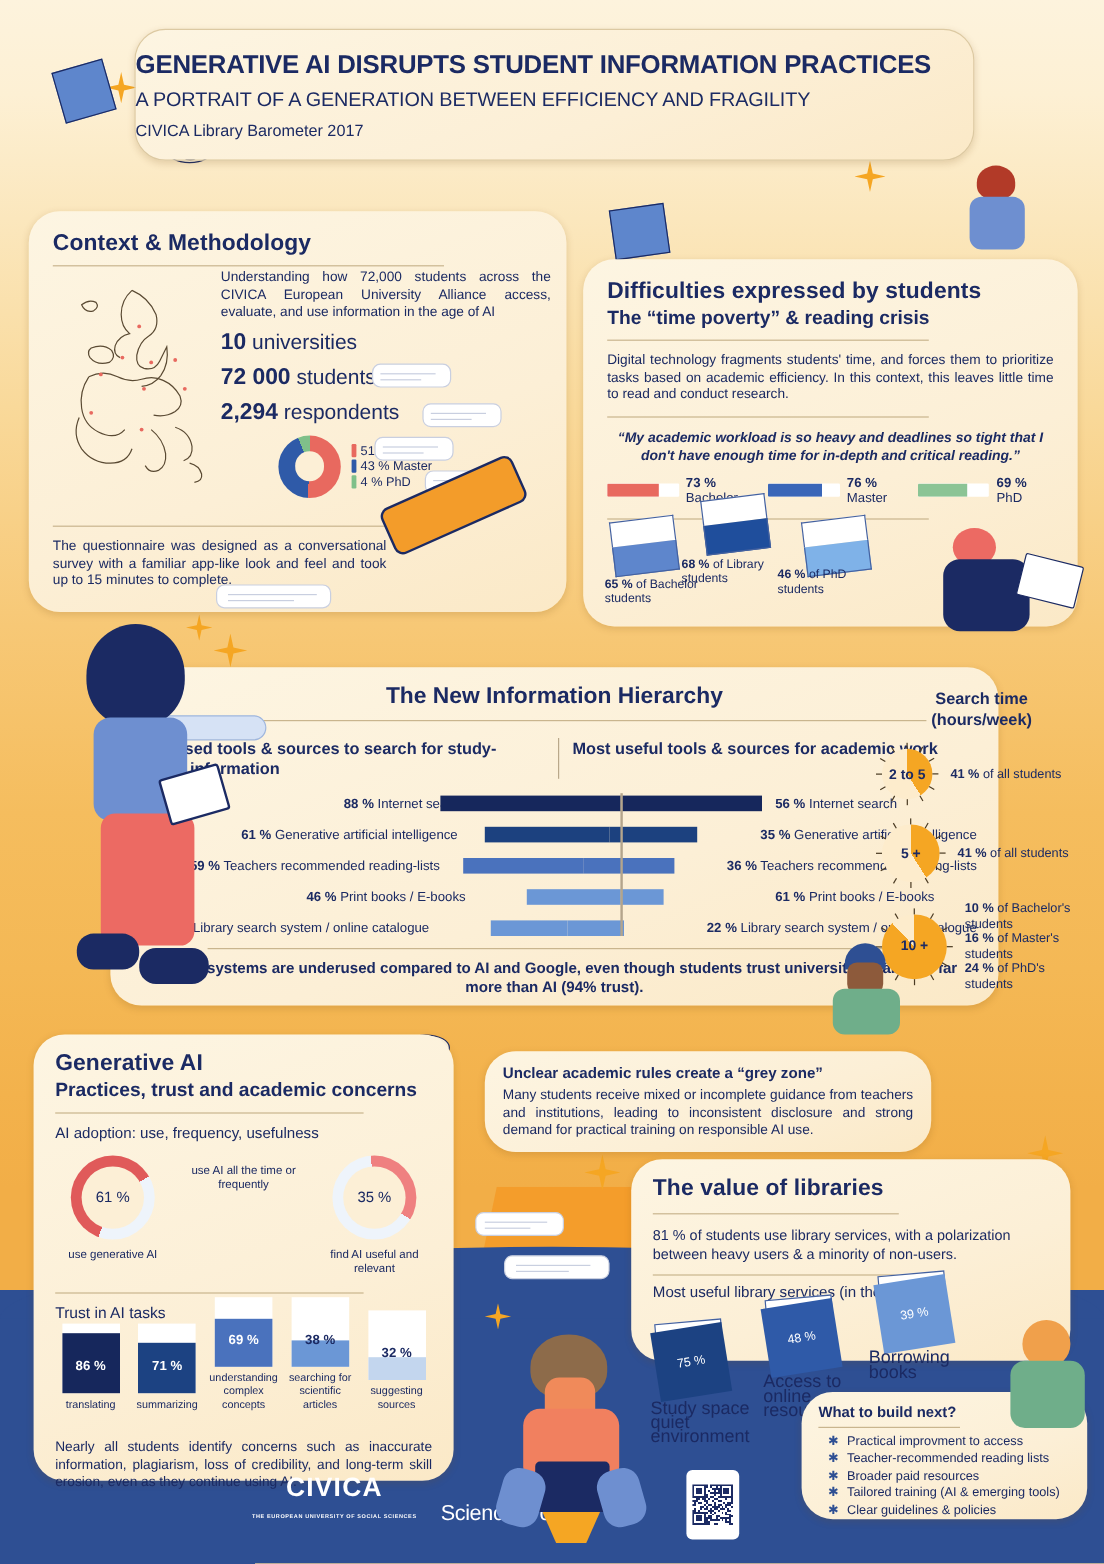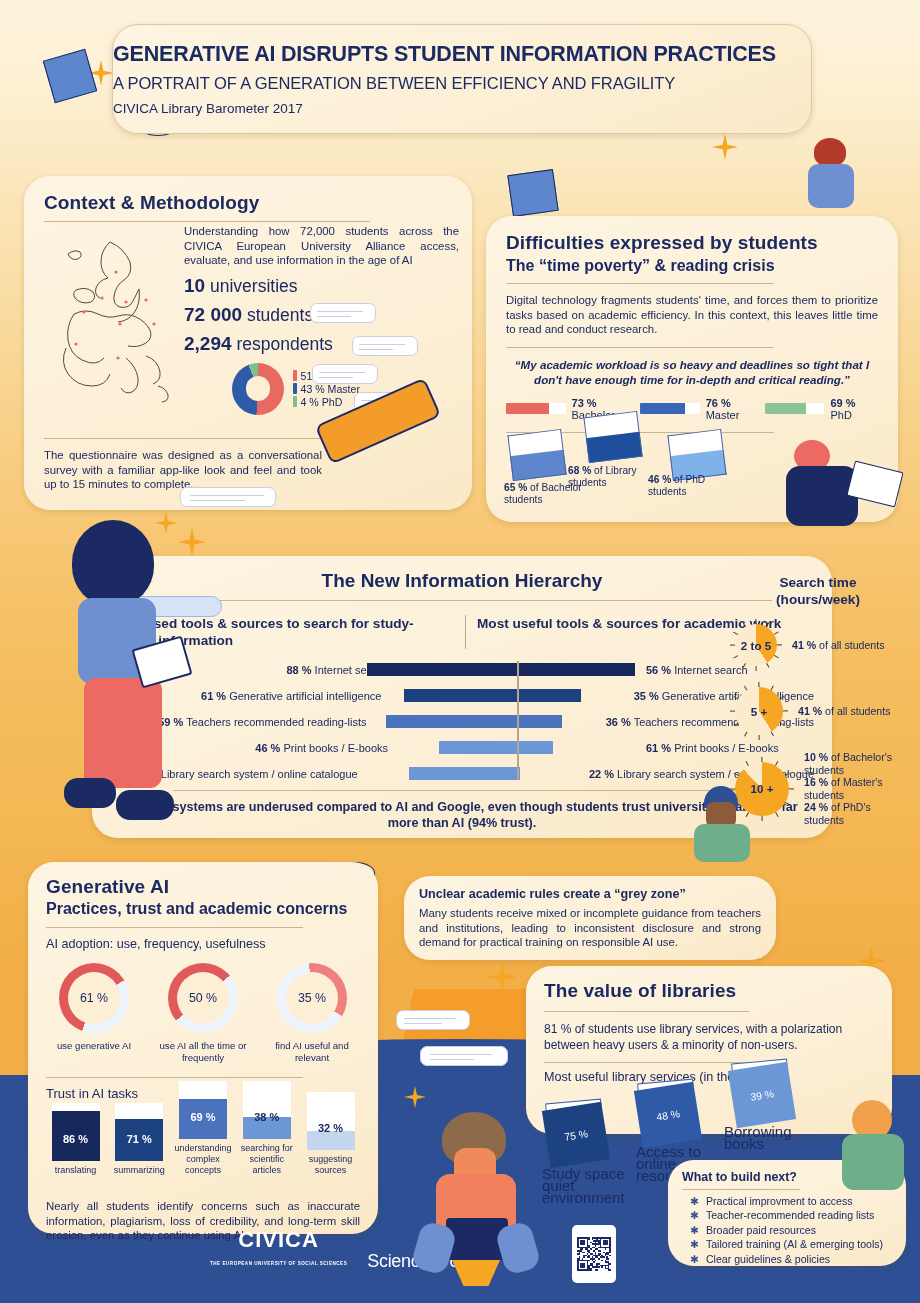--- a/index.html
+++ b/index.html
@@ -576,23 +576,20 @@
     <div style="font-size:12.6px;margin-top:4px">AI adoption: use, frequency, usefulness</div>
 
     <div class="adopt">
       <div class="it">
         <div class="ring" style="background:conic-gradient(from 200deg,#e05a5a 0 61%,#eef4fb 61% 100%)">
           <span>61 %</span>
         </div>
         <div class="cap">use generative AI</div>
       </div>
       <div class="it">
-        <div class="ring" style="background:conic-gradient(from 230deg,#e05a5a 0 50%,#eef4fb 50% 100%)">
-          <span>50 %</span>
-        </div>
         <div class="cap">use AI all the time or frequently</div>
       </div>
       <div class="it">
         <div class="ring" style="background:conic-gradient(from 355deg,#ef8080 0 35%,#eef4fb 35% 100%)">
           <span>35 %</span>
         </div>
         <div class="cap">find AI useful and relevant</div>
       </div>
     </div>
 

